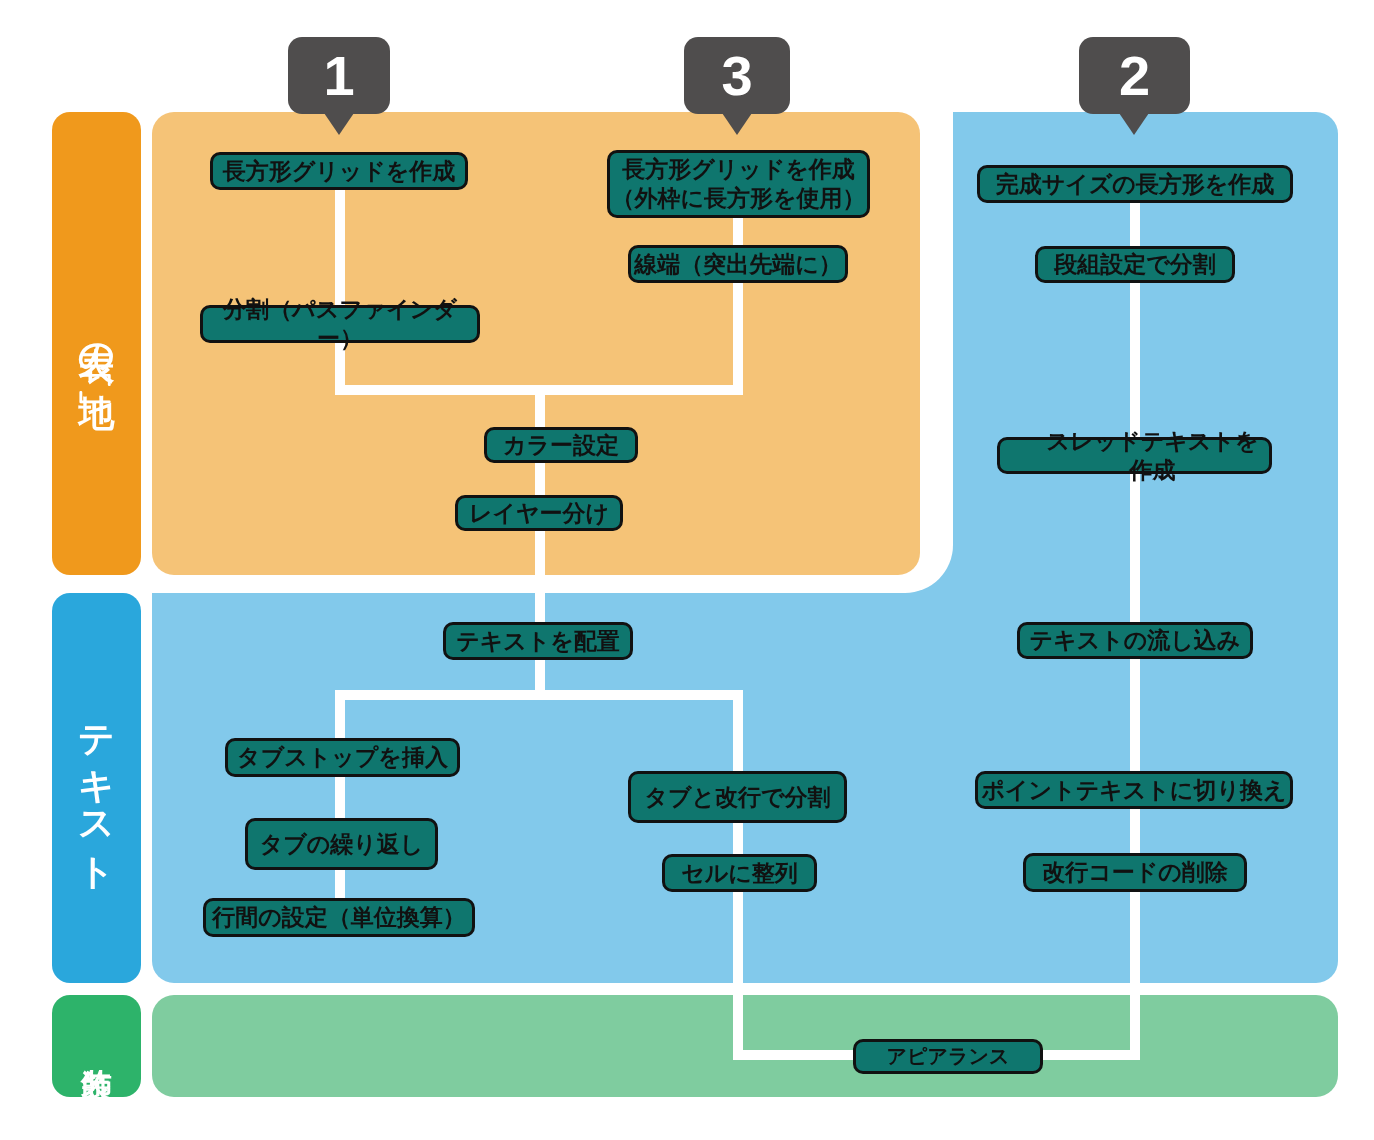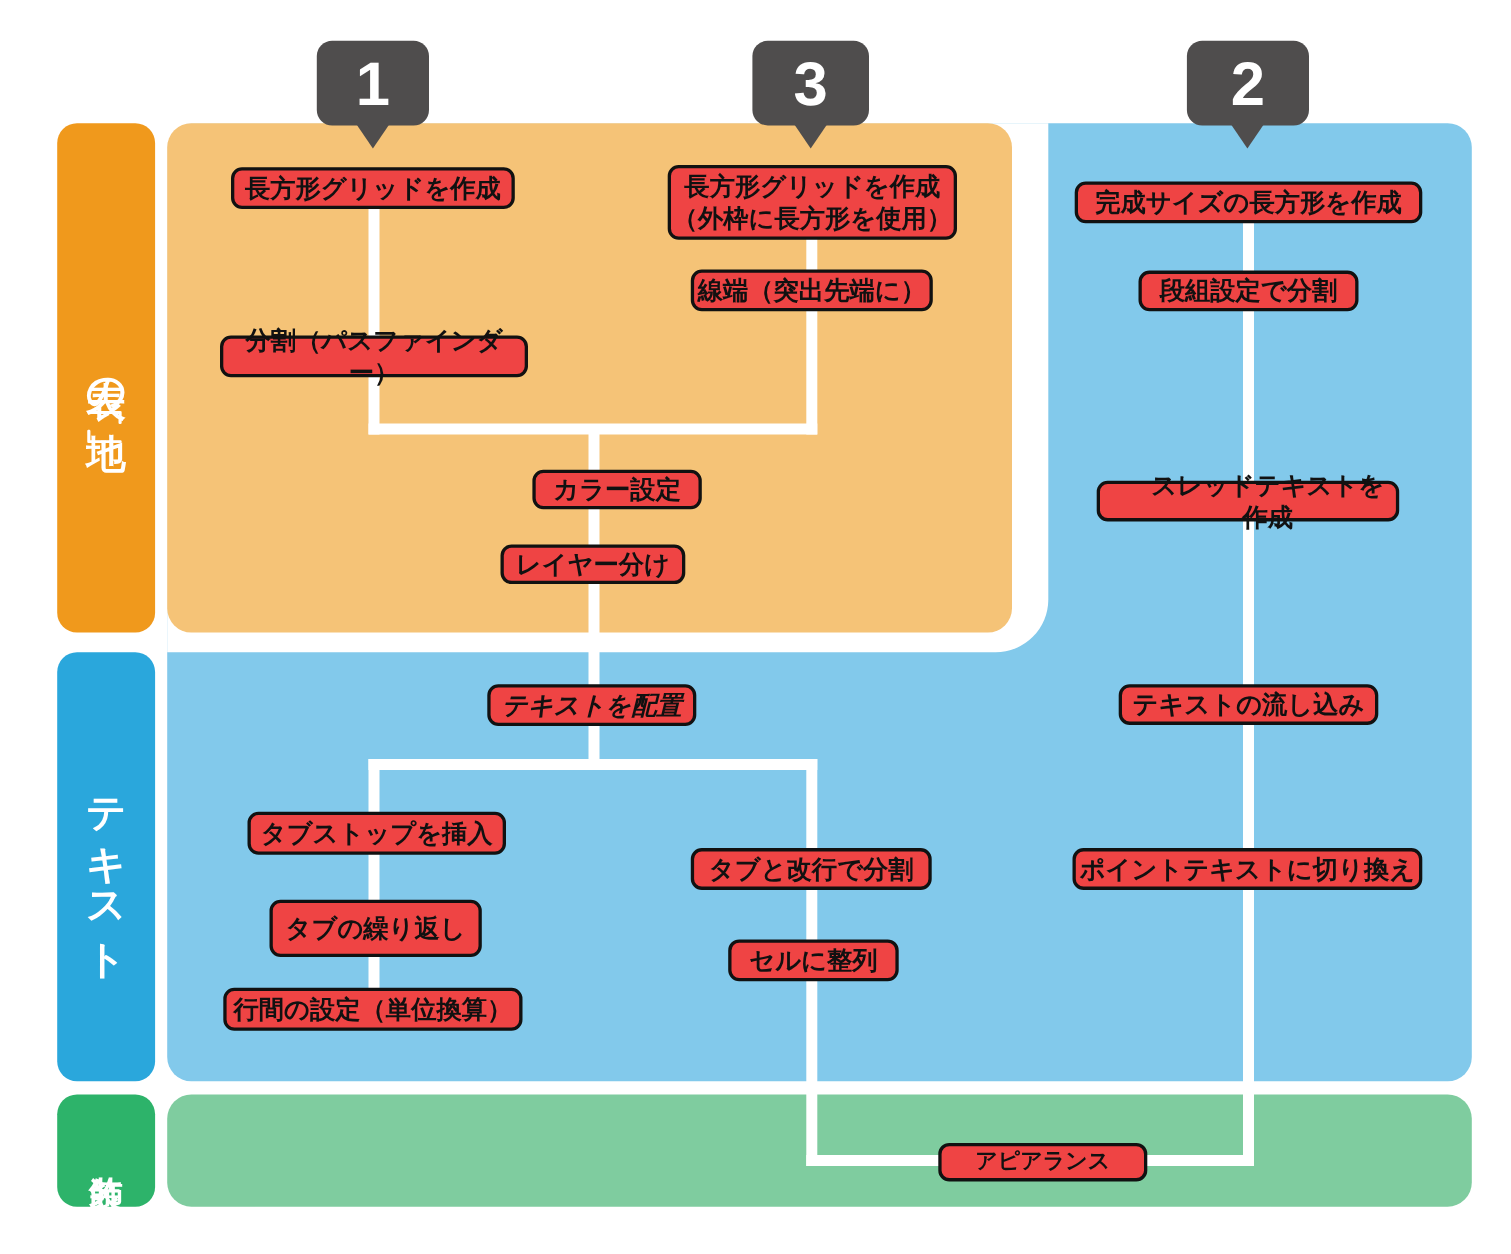--- a/index.html
+++ b/index.html
@@ -26,21 +26,21 @@
   .side-bar span{writing-mode:vertical-rl;color:#fff;font-weight:bold;font-size:36px;line-height:1;letter-spacing:2px;}
   .side-orange{top:112px;height:463px;background:var(--orange-accent);}
   .side-blue{top:593px;height:390px;background:var(--blue-accent);}
   .side-green{top:995px;height:102px;background:var(--green-accent);}
   .side-green span{font-size:31px;}
 
   
   .line{position:absolute;background:var(--line-white);z-index:2;}
 
   
-  .box{position:absolute;z-index:3;background:#ef4444;border:3px solid var(--box-border);
+  .box{position:absolute;z-index:3;background:#0f766e;border:3px solid var(--box-border);
     border-radius:10px;display:flex;align-items:center;justify-content:center;
     font-weight:bold;color:#111;font-size:23px;line-height:1.25;text-align:center;
     white-space:pre-line;}
   .box.small{font-size:20px;}
 
   
   .badge{position:absolute;z-index:5;background:var(--badge-gray);border-radius:14px;
     display:flex;align-items:center;justify-content:center;}
   .badge span{color:#fff;font-weight:bold;font-size:56px;line-height:1;}
   .badge-tail{position:absolute;z-index:5;width:0;height:0;
@@ -79,34 +79,35 @@
 
   <div class="box" style="left:210px;top:152px;width:258px;height:38px;">長方形グリッドを作成</div>
   <div class="box" style="left:200px;top:305px;width:280px;height:38px;">分割（パスファインダー）</div>
 
   <div class="box" style="left:607px;top:150px;width:263px;height:68px;">長方形グリッドを作成
 （外枠に長方形を使用）</div>
   <div class="box" style="left:628px;top:245px;width:220px;height:38px;">線端（突出先端に）</div>
 
   <div class="box" style="left:484px;top:427px;width:154px;height:36px;">カラー設定</div>
   <div class="box" style="left:455px;top:495px;width:168px;height:36px;">レイヤー分け</div>
-  <div class="box" style="left:443px;top:622px;width:190px;height:38px;font-style:italic;">テキストを配置</div>
+  <div class="box" style="left:443px;top:622px;width:190px;height:38px;">テキストを配置</div>
 
   <div class="box" style="left:225px;top:738px;width:235px;height:39px;">タブストップを挿入</div>
   <div class="box" style="left:245px;top:818px;width:193px;height:52px;">タブの繰り返し</div>
   <div class="box" style="left:203px;top:898px;width:272px;height:39px;">行間の設定（単位換算）</div>
 
-  <div class="box" style="left:628px;top:771px;width:219px;height:38px;">タブと改行で分割</div>
+  <div class="box" style="left:628px;top:771px;width:219px;height:52px;">タブと改行で分割</div>
   <div class="box" style="left:662px;top:854px;width:155px;height:38px;">セルに整列</div>
 
   <div class="box" style="left:977px;top:165px;width:316px;height:38px;">完成サイズの長方形を作成</div>
   <div class="box" style="left:1035px;top:246px;width:200px;height:37px;">段組設定で分割</div>
   <div class="box" style="left:997px;top:437px;width:275px;height:37px;padding-left:36px;">スレッドテキストを作成</div>
   <div class="box" style="left:1017px;top:622px;width:236px;height:37px;">テキストの流し込み</div>
   <div class="box" style="left:975px;top:771px;width:318px;height:38px;">ポイントテキストに切り換え</div>
+  <div class="box" style="left:1023px;top:853px;width:224px;height:39px;">改行コードの削除</div>
 
   <div class="box small" style="left:853px;top:1039px;width:190px;height:35px;">アピアランス</div>
 
   <div class="badge" style="left:288px;top:37px;width:102px;height:77px;">
     <span>1</span>
   </div>
   <div class="badge-tail" style="left:322px;top:110px;"></div>
 
   <div class="badge" style="left:684px;top:37px;width:106px;height:77px;">
     <span>3</span>

